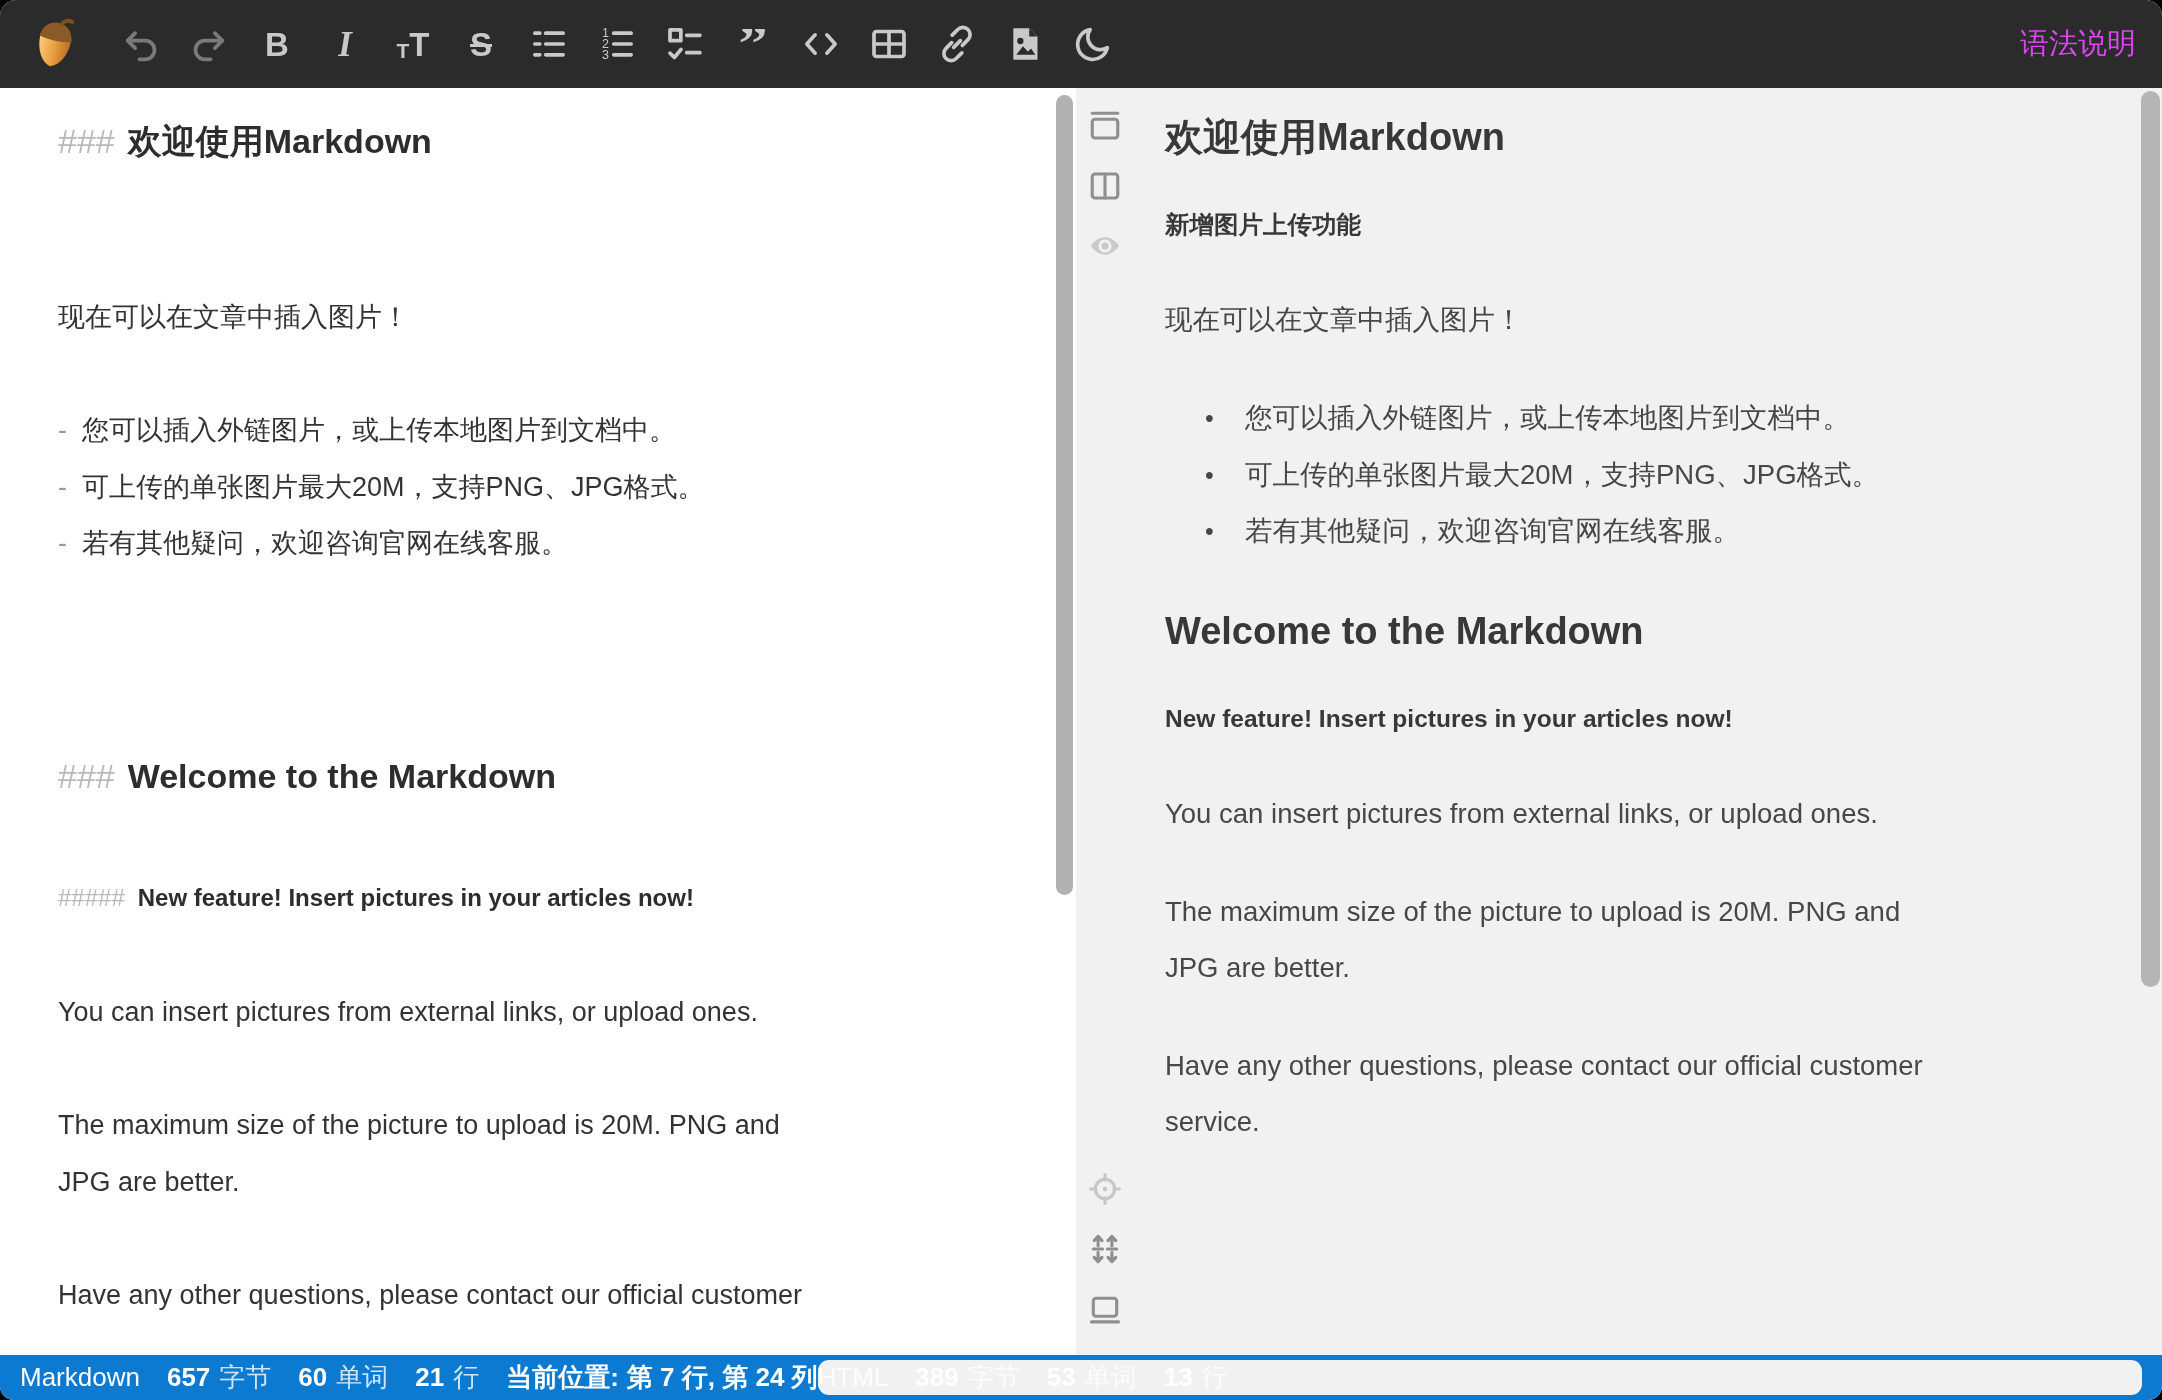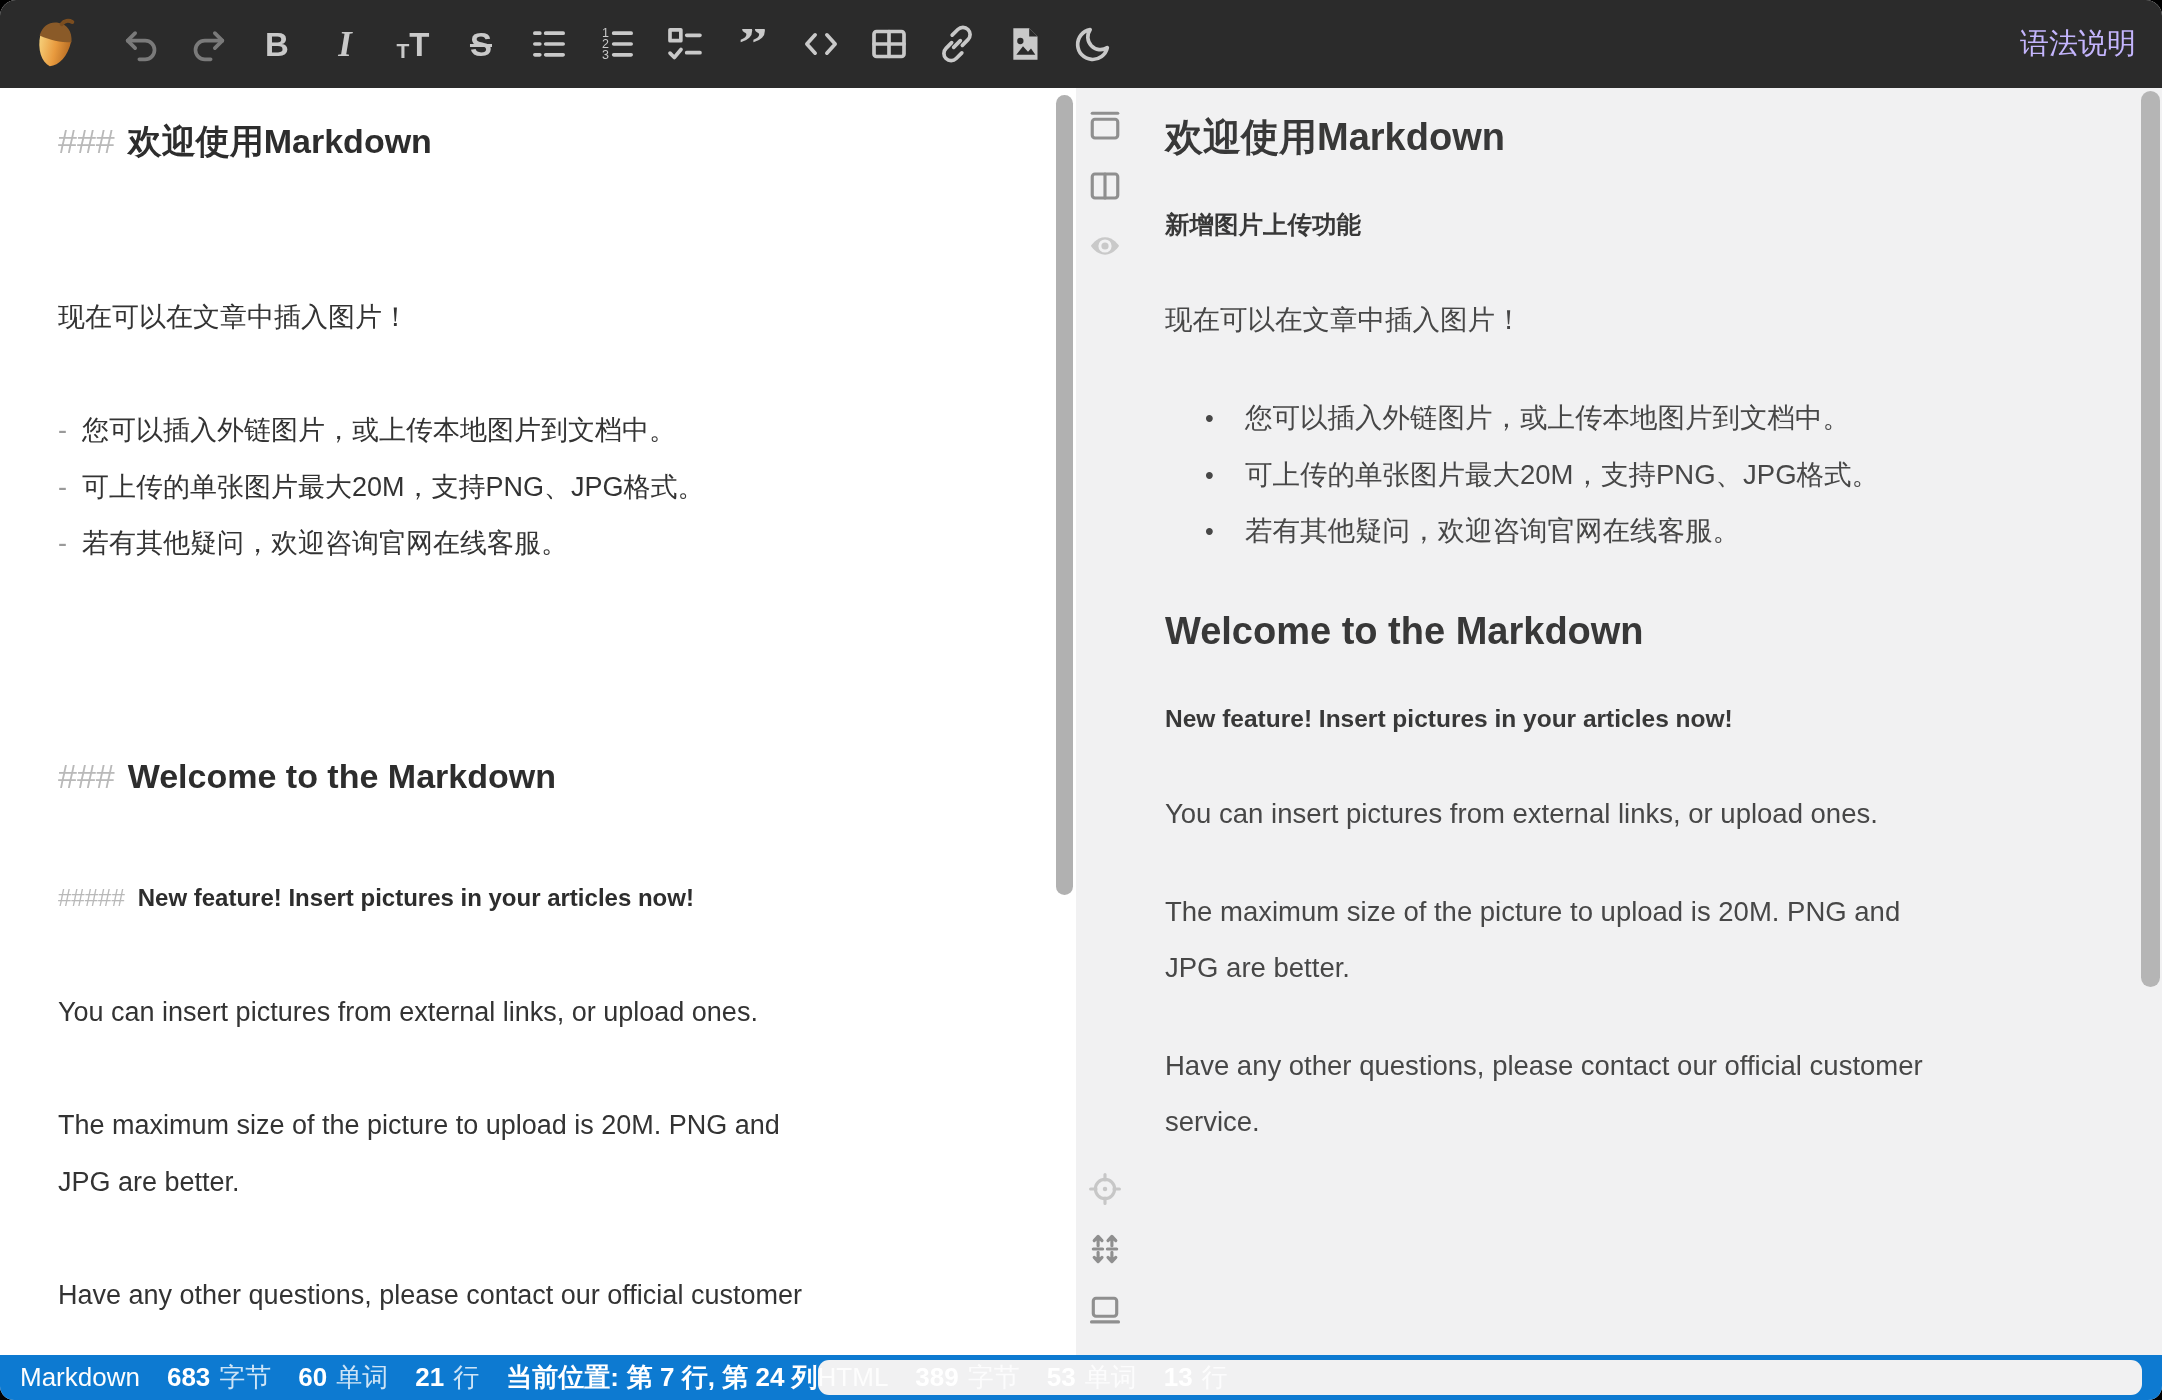--- a/index.html
+++ b/index.html
@@ -14,21 +14,21 @@
   .ic{stroke:#c9c9c9;stroke-width:2.2;fill:none;stroke-linecap:round;stroke-linejoin:round;}
   .ic-dim{stroke:#7a7a7a;}
   .glyph{color:#c9c9c9;font-weight:700;font-size:33px;line-height:1;}
   .glyph.italic{font-family:"Liberation Serif","DejaVu Serif",serif;font-style:italic;font-size:35px;}
   .glyph.strike{text-decoration:line-through;}
   .glyph.quote{font-family:"Liberation Serif","DejaVu Serif",serif;font-size:58px;line-height:30px;height:30px;overflow:hidden;}
   .fontsize{display:flex;align-items:flex-end;color:#c9c9c9;font-weight:600;}
   .fontsize .small{font-size:21px;line-height:1;}
   .fontsize .big{font-size:33px;line-height:1;}
   .tb-spacer{flex:1;}
-  .syntax-help{color:#c4b5fd;font-size:29px;text-decoration:none;cursor:pointer;flex:none;}
+  .syntax-help{color:#d946ef;font-size:29px;text-decoration:none;cursor:pointer;flex:none;}
 
   
   .main{display:flex;height:1267px;position:relative;padding-left:20px;}
 
   
   .editor{position:relative;width:1056px;flex:none;background:#fff;overflow:hidden;box-sizing:border-box;}
   .lines{padding:18px 40px 0 38px;}
   .ln{white-space:nowrap;font-size:27px;line-height:56.5px;height:56.5px;color:#333;}
   .ln.blank{}
   .ln.h3{font-size:34px;line-height:70px;height:70px;font-weight:700;color:#2d2d2d;}
@@ -277,21 +277,21 @@
         <p class="pv-p"><span>Have any other questions, please contact our official customer</span><br><span>service.</span></p>
         <div class="sb-thumb sb-right"></div>
       </div>
     </section>
   </main>
 
   <footer class="statusbar">
     <div class="sb-group">
       <span class="fmt">Markdown</span>
       <span class="stat">
-          <span class="val">683</span>
+          <span class="val">657</span>
           <span class="unit">字节</span>
         </span>
       <span class="stat">
           <span class="val">60</span>
           <span class="unit">单词</span>
         </span>
       <span class="stat">
           <span class="val">21</span>
           <span class="unit">行</span>
         </span>

